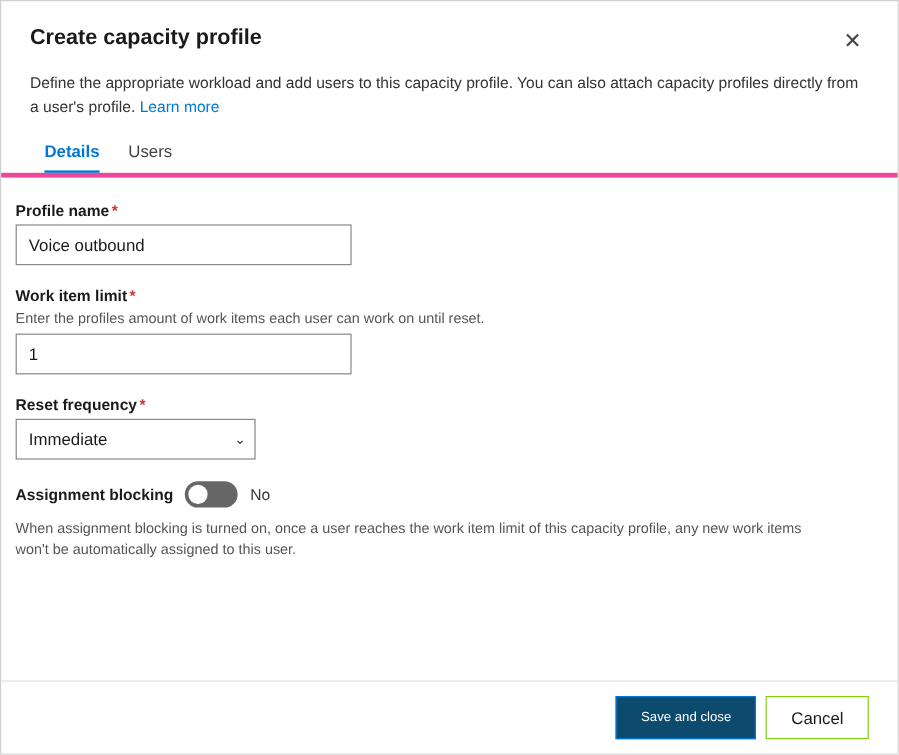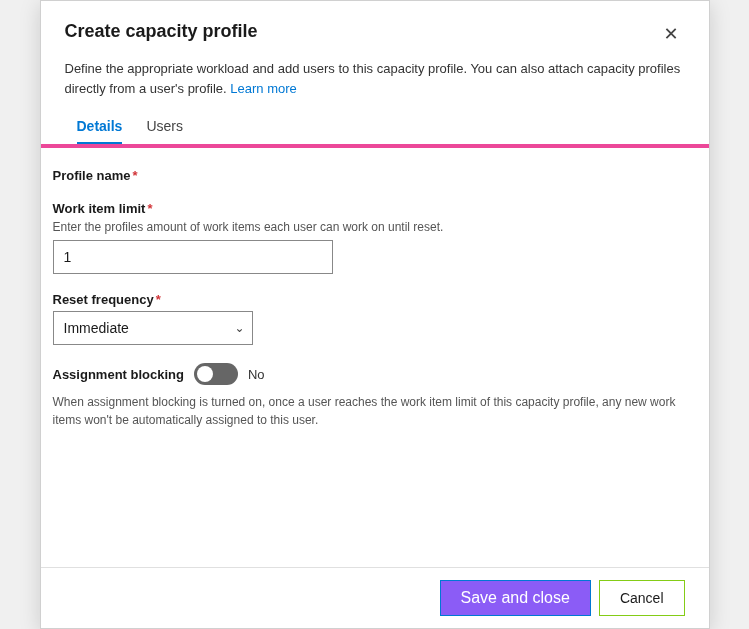--- a/index.html
+++ b/index.html
@@ -11,21 +11,21 @@
 
     body {
       background: #f0f0f0;
       display: flex;
       align-items: center;
       justify-content: center;
       min-height: 100vh;
     }
 
     .modal-overlay {
-      width: 670px;
+      width: 749px;
       height: 629px;
       display: flex;
       align-items: flex-start;
       justify-content: center;
     }
 
     .modal {
       background: #ffffff;
       border: 1px solid #d0d0d0;
       box-shadow: 0 4px 20px rgba(0,0,0,0.15);
@@ -236,25 +236,25 @@
     .modal-footer {
       display: flex;
       justify-content: flex-end;
       align-items: center;
       padding: 12px 24px;
       border-top: 1px solid #e0e0e0;
       gap: 8px;
     }
 
     .btn-primary {
-      background: #8b5cf6;
+      background: #0c4a6e;
       color: #ffffff;
       border: 1px solid #0078d4;
       padding: 8px 20px;
-      font-size: 16px;
+      font-size: 11px;
       cursor: pointer;
       font-weight: 400;
       height: 36px;
     }
 
     .btn-secondary {
       background: #ffffff;
       color: #1a1a1a;
       border: 1px solid #84cc16;
       padding: 8px 20px;
@@ -289,20 +289,21 @@
         <span>Users</span>
       </button>
     </div>
 
     <div class="modal-body">
 
       <div class="form-group">
         <label class="form-label">
           <span>Profile name</span><span class="required-star">*</span>
         </label>
+        <input type="text" class="form-input" value="Voice outbound" style="">
       </div>
 
       <div class="form-group">
         <label class="form-label">
           <span>Work item limit</span><span class="required-star">*</span>
         </label>
         <p class="form-hint">Enter the profiles amount of work items each user can work on until reset.</p>
         <input type="text" class="form-input" value="1" style="">
       </div>
 

